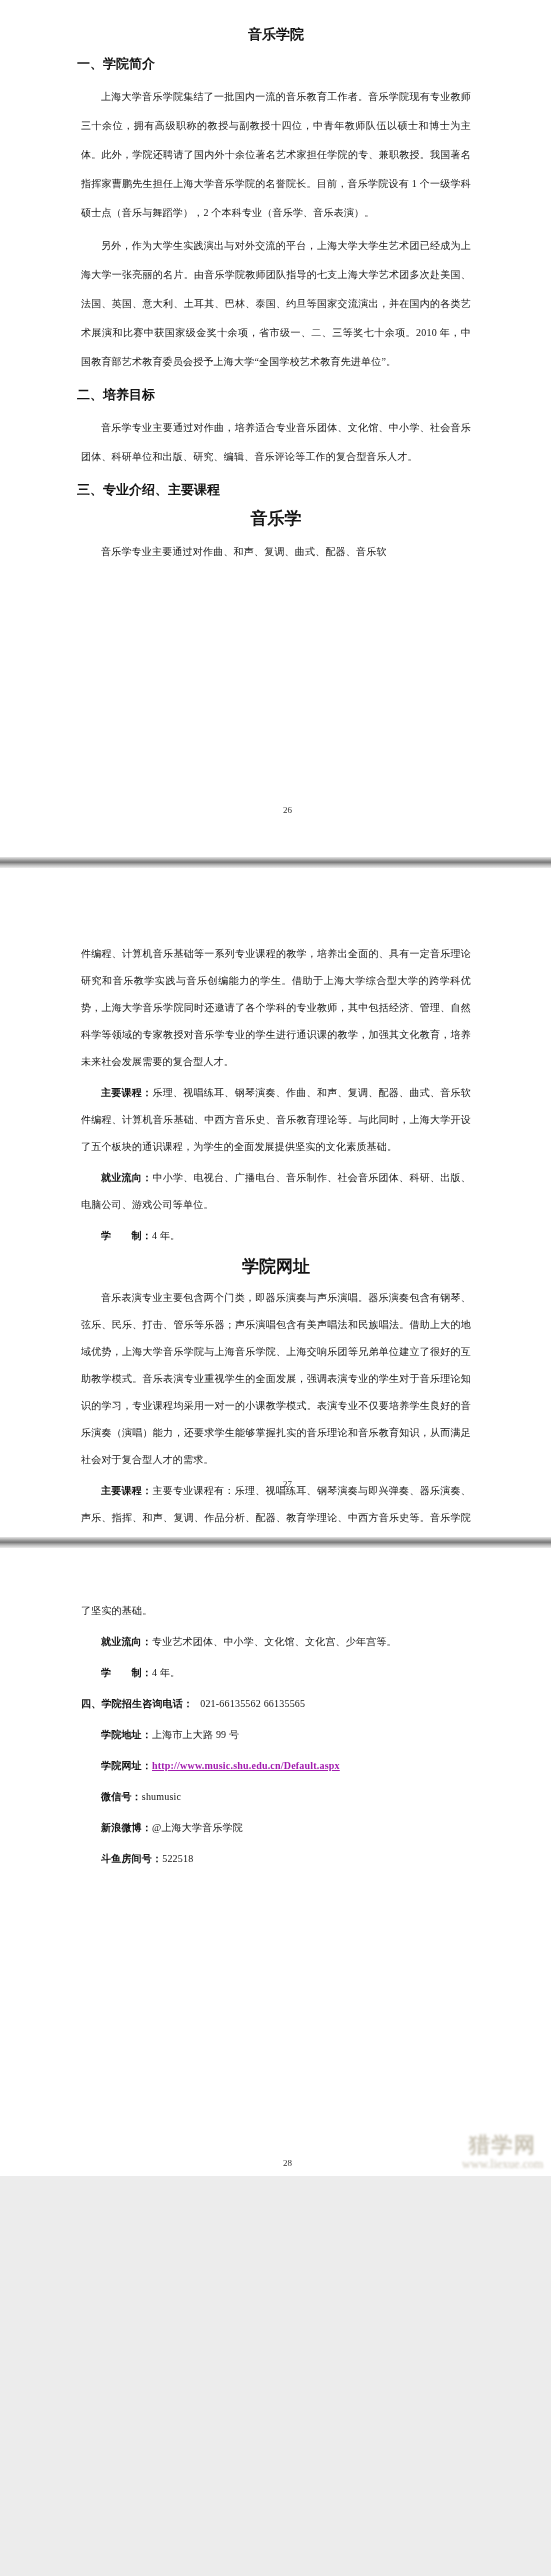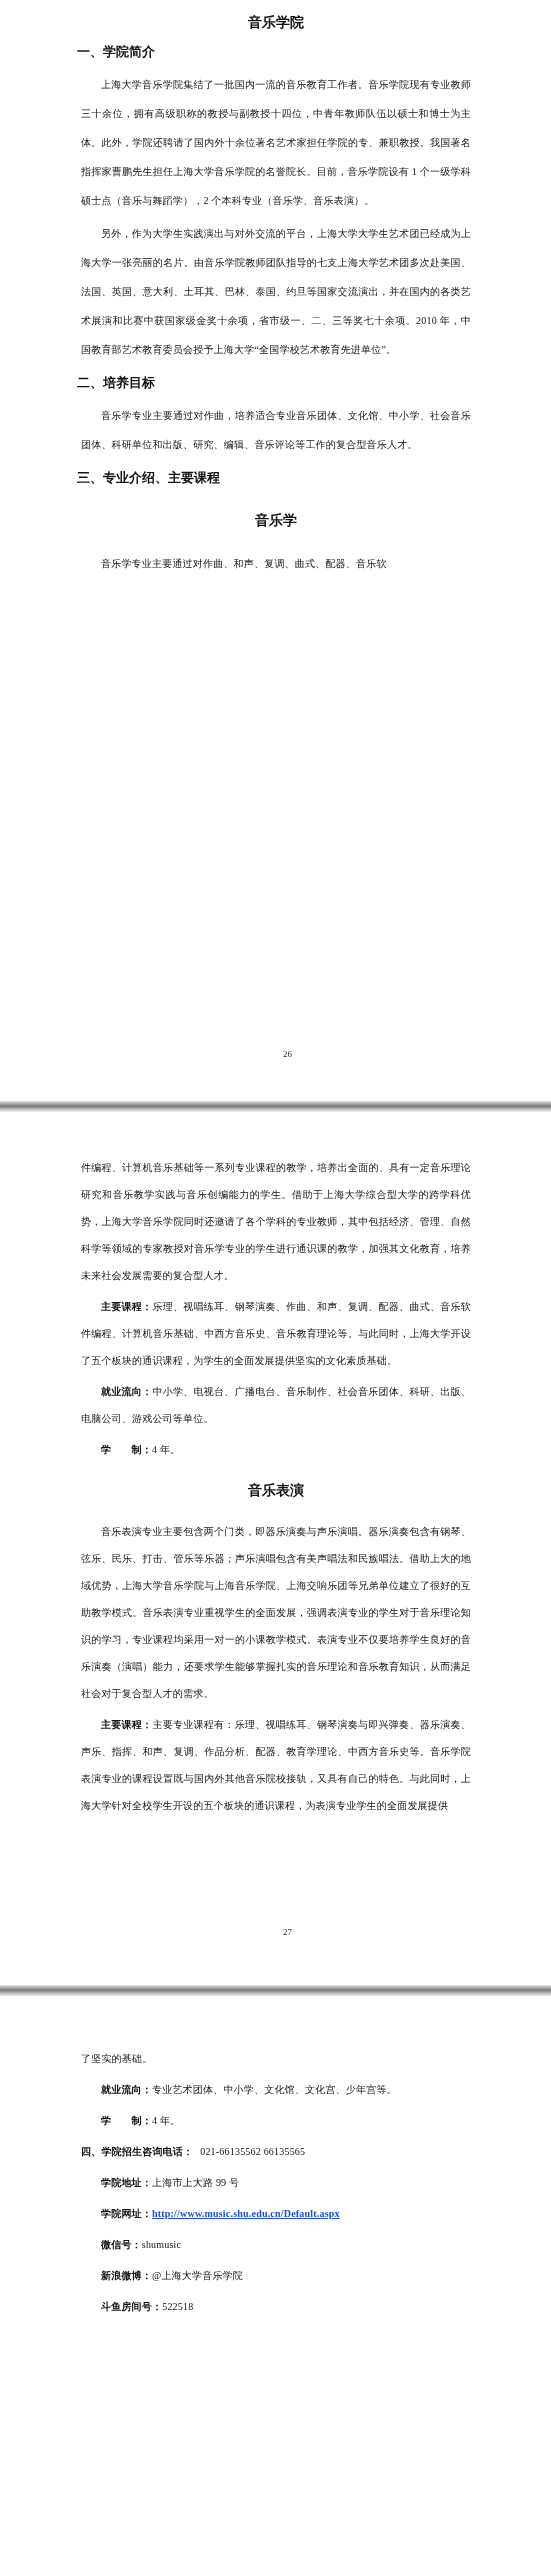--- a/index.html
+++ b/index.html
@@ -11,41 +11,41 @@
   }
   .doc{width:551px;}
   .page{
     position:relative;
     background:#ffffff;
     box-sizing:border-box;
     padding-left:77px;
     padding-right:76px;
     overflow:hidden;
   }
-  .page-26{height:1101px;padding-top:8px;--lh:29px;}
-  .page-27{height:873px;padding-top:38px;--lh:27px;}
+  .page-26{height:857px;padding-top:20px;--lh:29px;}
+  .page-27{height:669px;padding-top:68px;--lh:27px;}
   .page-28{height:628px;padding-top:45px;--lh:27px;}
   .page-gap{
     height:11px;
     background:linear-gradient(180deg,#e6e6e6 0%,#a9a9a9 25%,#787878 48%,#b9b9b9 72%,#ededed 100%);
   }
   .doc-title{font-size:14px;font-weight:bold;text-align:center;margin:0;line-height:var(--lh);}
   .h{font-size:13px;font-weight:bold;margin:0;line-height:var(--lh);}
-  .subtitle{font-size:14px;font-weight:bold;text-align:center;margin:14px;line-height:var(--lh);}
+  .subtitle{font-size:17px;font-weight:bold;text-align:center;margin:0;line-height:var(--lh);}
   p.para{
     font-size:10px;
     margin:4px;
     line-height:var(--lh);
     text-align:justify;
     letter-spacing:0.2px;
   }
   .indent{text-indent:2em;}
   .lbl{font-weight:bold;}
   .numgap{margin-left:7px;}
-  a.url{color:#1d4ed8;font-weight:bold;text-decoration:underline;}
+  a.url{color:#a21caf;font-weight:bold;text-decoration:underline;}
   .pagenum{
     position:absolute;left:12px;width:100%;
     text-align:center;font-size:9px;color:#333;
   }
   .page-26 .pagenum{bottom:42px;}
   .page-27 .pagenum{bottom:48px;}
   .page-28 .pagenum{bottom:7.7px;}
   .watermark{
     position:absolute;right:7.7px;bottom:4.6px;
     text-align:center;color:#aea58f;opacity:.65;
@@ -72,21 +72,21 @@
     <div class="pagenum">26</div>
   </section>
 
   <div class="page-gap"></div>
 
   <section class="page page-27">
     <p class="para">件编程、计算机音乐基础等一系列专业课程的教学，培养出全面的、具有一定音乐理论研究和音乐教学实践与音乐创编能力的学生。借助于上海大学综合型大学的跨学科优势，上海大学音乐学院同时还邀请了各个学科的专业教师，其中包括经济、管理、自然科学等领域的专家教授对音乐学专业的学生进行通识课的教学，加强其文化教育，培养未来社会发展需要的复合型人才。</p>
     <p class="para indent"><span class="lbl">主要课程：</span><span>乐理、视唱练耳、钢琴演奏、作曲、和声、复调、配器、曲式、音乐软件编程、计算机音乐基础、中西方音乐史、音乐教育理论等。与此同时，上海大学开设了五个板块的通识课程，为学生的全面发展提供坚实的文化素质基础。</span></p>
     <p class="para indent"><span class="lbl">就业流向：</span><span>中小学、电视台、广播电台、音乐制作、社会音乐团体、科研、出版、电脑公司、游戏公司等单位。</span></p>
     <p class="para indent"><span class="lbl">学　　制：</span><span>4 年。</span></p>
-    <h3 class="subtitle">音乐表演</h3>
+    <h3 class="subtitle">学院网址</h3>
     <p class="para indent">音乐表演专业主要包含两个门类，即器乐演奏与声乐演唱。器乐演奏包含有钢琴、弦乐、民乐、打击、管乐等乐器；声乐演唱包含有美声唱法和民族唱法。借助上大的地域优势，上海大学音乐学院与上海音乐学院、上海交响乐团等兄弟单位建立了很好的互助教学模式。音乐表演专业重视学生的全面发展，强调表演专业的学生对于音乐理论知识的学习，专业课程均采用一对一的小课教学模式。表演专业不仅要培养学生良好的音乐演奏（演唱）能力，还要求学生能够掌握扎实的音乐理论和音乐教育知识，从而满足社会对于复合型人才的需求。</p>
     <p class="para indent"><span class="lbl">主要课程：</span><span>主要专业课程有：乐理、视唱练耳、钢琴演奏与即兴弹奏、器乐演奏、声乐、指挥、和声、复调、作品分析、配器、教育学理论、中西方音乐史等。音乐学院表演专业的课程设置既与国内外其他音乐院校接轨，又具有自己的特色。与此同时，上海大学针对全校学生开设的五个板块的通识课程，为表演专业学生的全面发展提供</span></p>
     <div class="pagenum">27</div>
   </section>
 
   <div class="page-gap"></div>
 
   <section class="page page-28">
     <p class="para">了坚实的基础。</p>
     <p class="para indent"><span class="lbl">就业流向：</span><span>专业艺术团体、中小学、文化馆、文化宫、少年宫等。</span></p>

